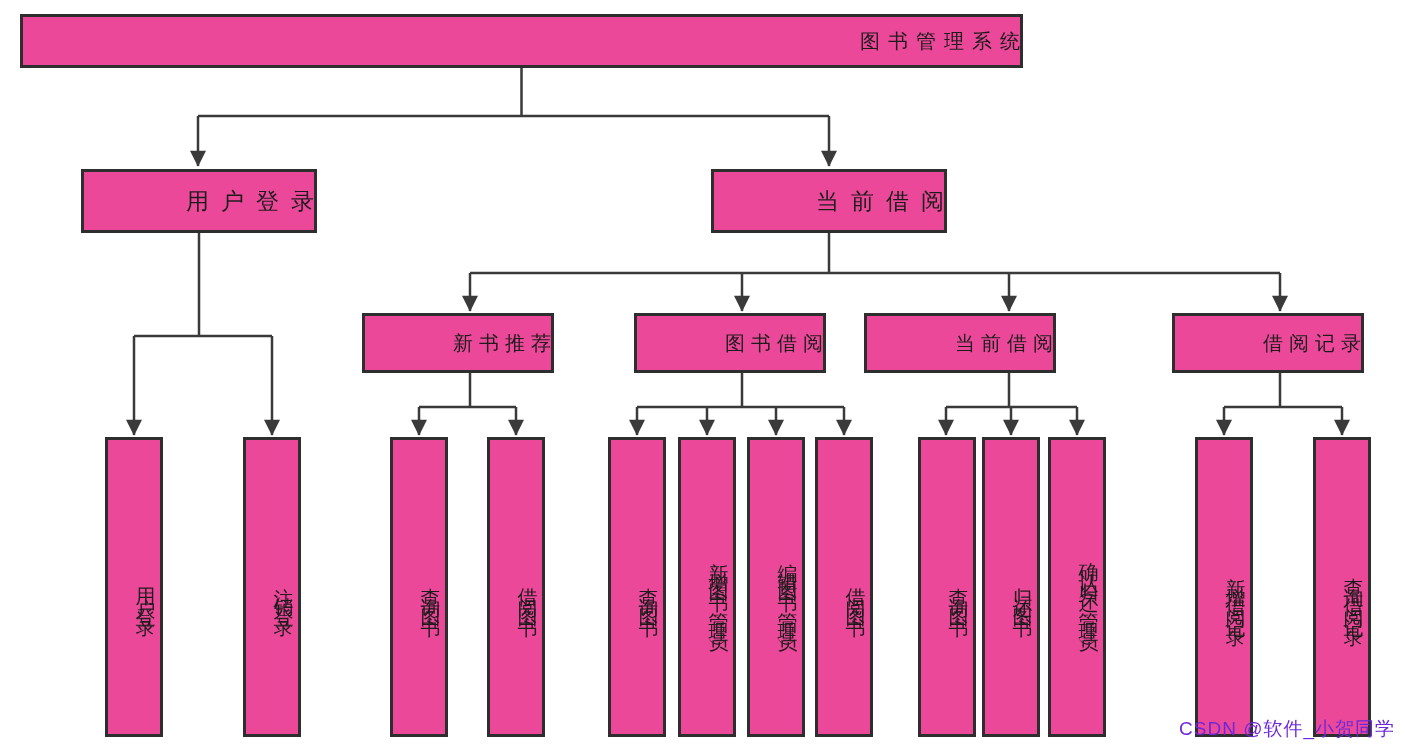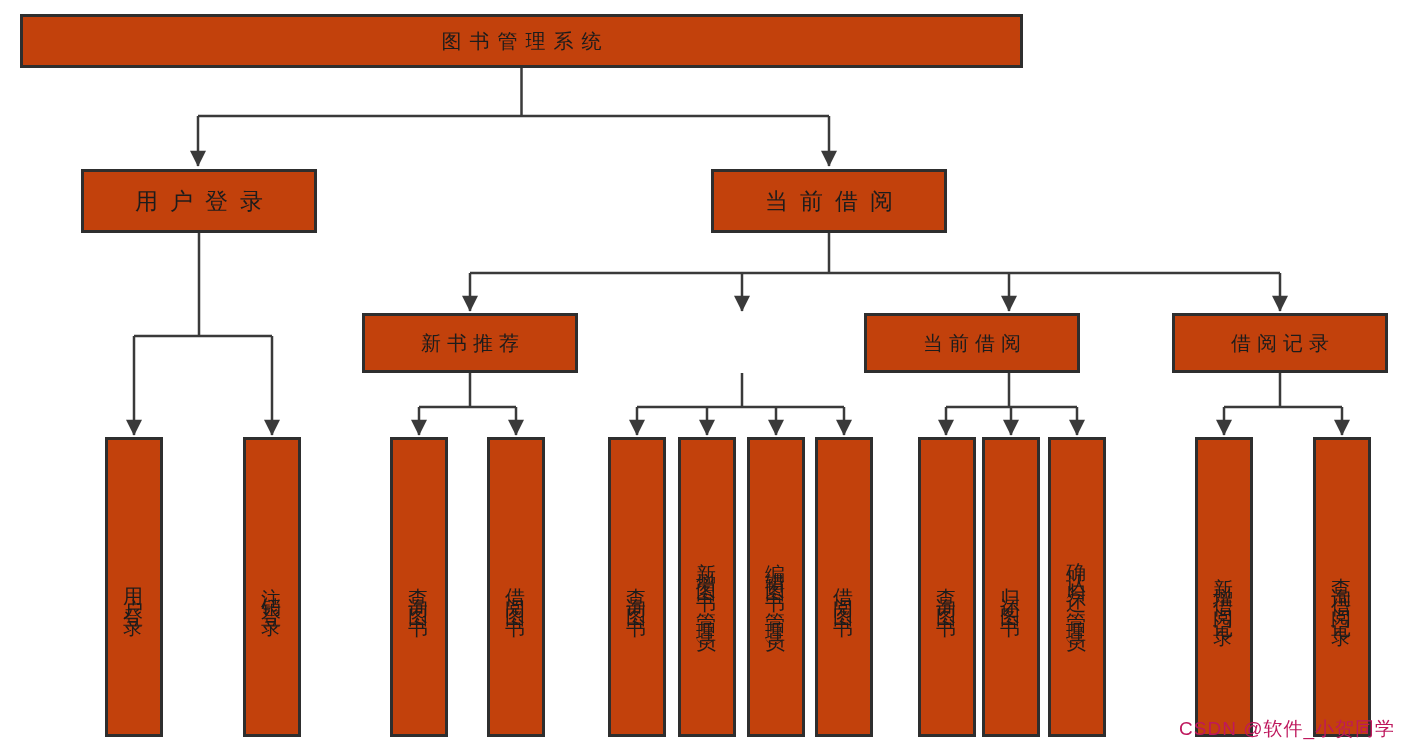--- a/index.html
+++ b/index.html
@@ -16,52 +16,52 @@
     overflow: hidden;
   }
   #wires {
     position: absolute;
     left: 0; top: 0;
     width: 1405px; height: 747px;
   }
   .box {
     position: absolute;
     box-sizing: border-box;
-    background: #c2410c;
+    background: #ec4899;
     border: 3px solid #2e2e2e;
     display: flex;
     align-items: center;
-    justify-content: center;
+    justify-content: flex-end;
     color: #1c1c1c;
   }
   .lvl1 { left: 20px; top: 14px; width: 1003px; height: 54px; }
   .lvl1 .lbl { font-size: 20px; letter-spacing: 8px; margin-right: -8px; }
 
   .lvl2 { top: 169px; width: 236px; height: 64px; }
   .lvl2 .lbl { font-size: 23px; letter-spacing: 12px; margin-right: -12px; }
 
-  .lvl3 { top: 313px; width: 216px; height: 60px; }
+  .lvl3 { top: 313px; width: 192px; height: 60px; }
   .lvl3 .lbl { font-size: 20px; letter-spacing: 6px; margin-right: -6px; }
 
   .leaf { top: 437px; width: 58px; height: 300px; }
   .leaf .lbl {
     writing-mode: vertical-rl;
     text-orientation: mixed;
     font-size: 20px;
     letter-spacing: 10px;
     margin-bottom: -10px;
     white-space: nowrap;
   }
   .watermark {
     position: absolute;
     top: 716px;
     right: 10px;
     font-size: 19px;
     letter-spacing: 1px;
-    color: #be185d;
+    color: #6d28d9;
     pointer-events: none;
   }
 </style>
 </head>
 <body>
 
 <div id="stage">
 
   <svg id="wires" viewBox="0 0 1405 747" xmlns="http://www.w3.org/2000/svg">
     <defs>
@@ -125,20 +125,23 @@
   <div class="box lvl2" style="left:81px">
     <span class="lbl">用户登录</span>
   </div>
   <div class="box lvl2" style="left:711px">
     <span class="lbl">当前借阅</span>
   </div>
 
   <div class="box lvl3" style="left:362px">
     <span class="lbl">新书推荐</span>
   </div>
+  <div class="box lvl3" style="left:634px">
+    <span class="lbl">图书借阅</span>
+  </div>
   <div class="box lvl3" style="left:864px">
     <span class="lbl">当前借阅</span>
   </div>
   <div class="box lvl3" style="left:1172px">
     <span class="lbl">借阅记录</span>
   </div>
 
   <div class="box leaf" style="left:105px">
     <span class="lbl">用户登录</span>
   </div>

